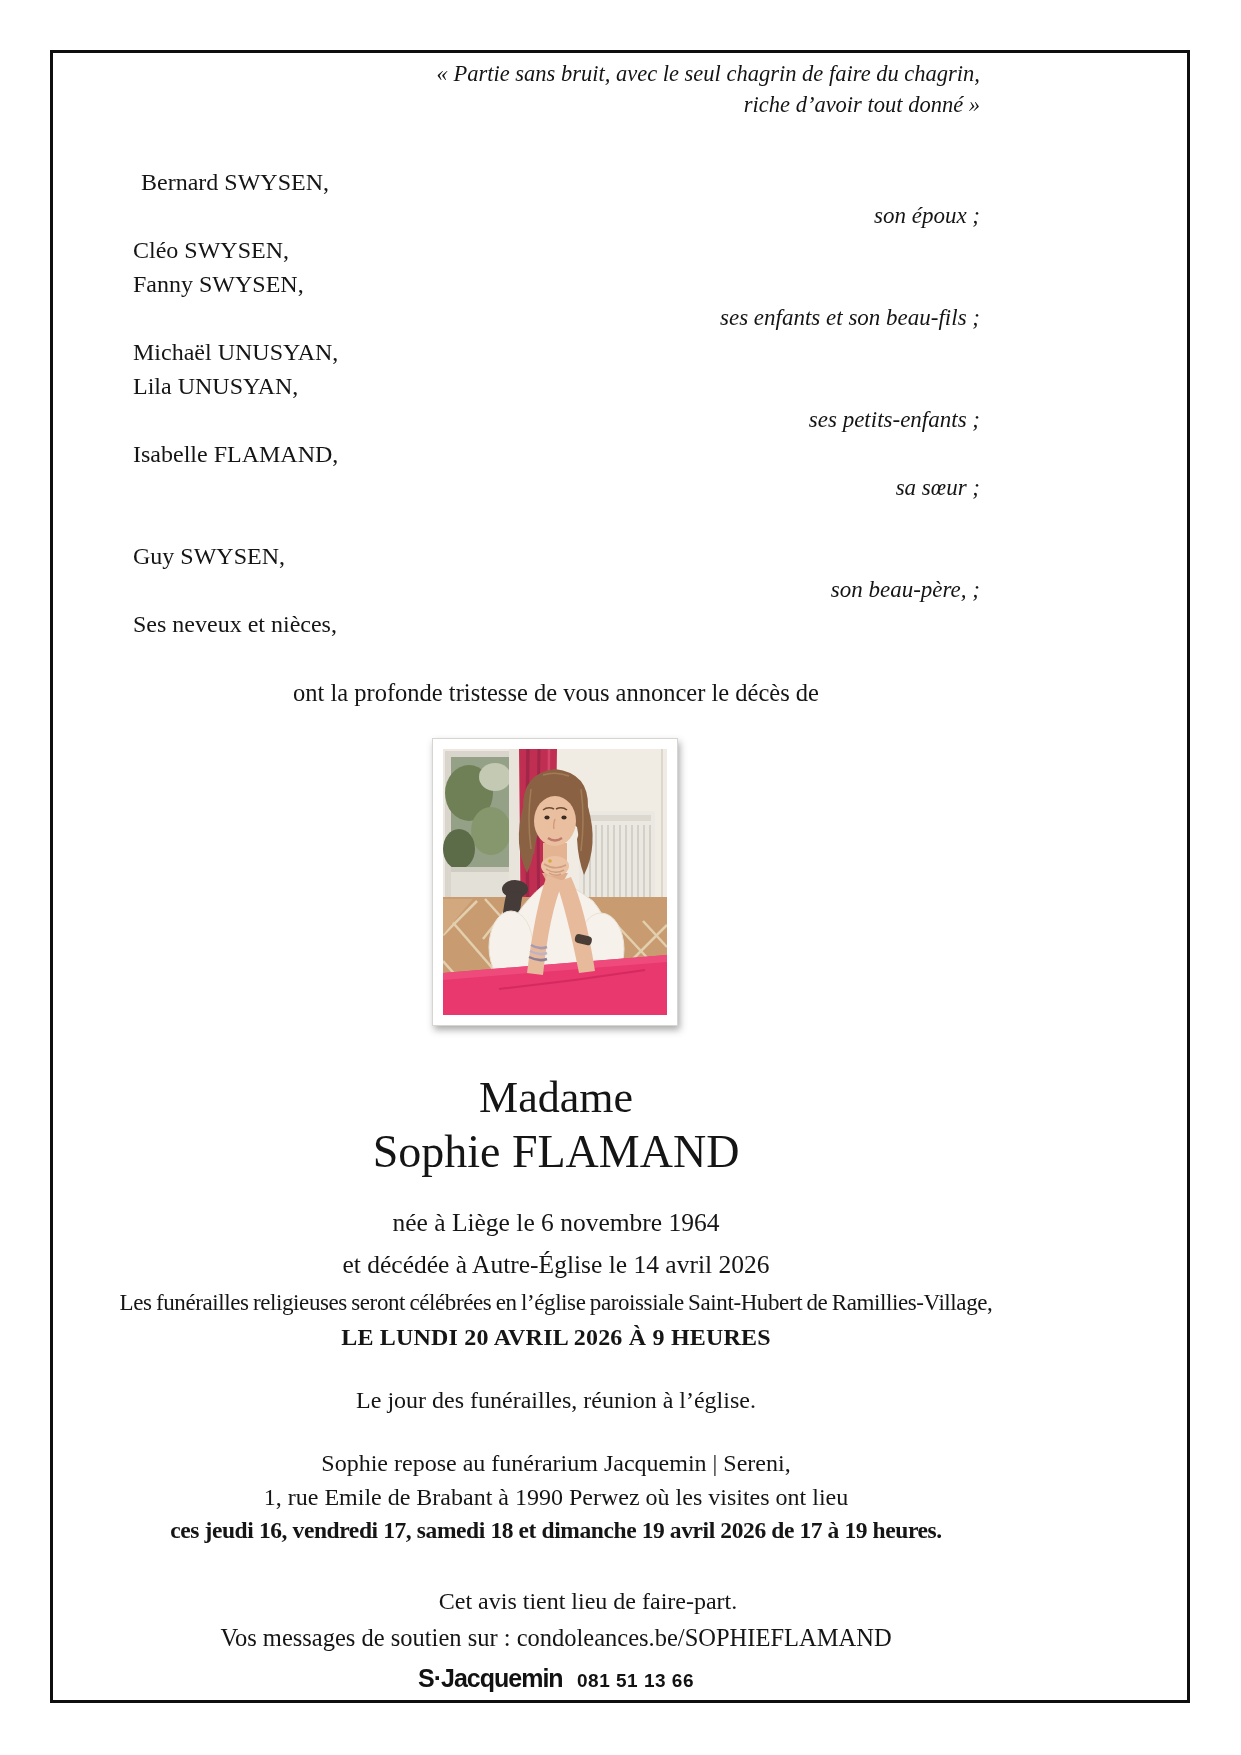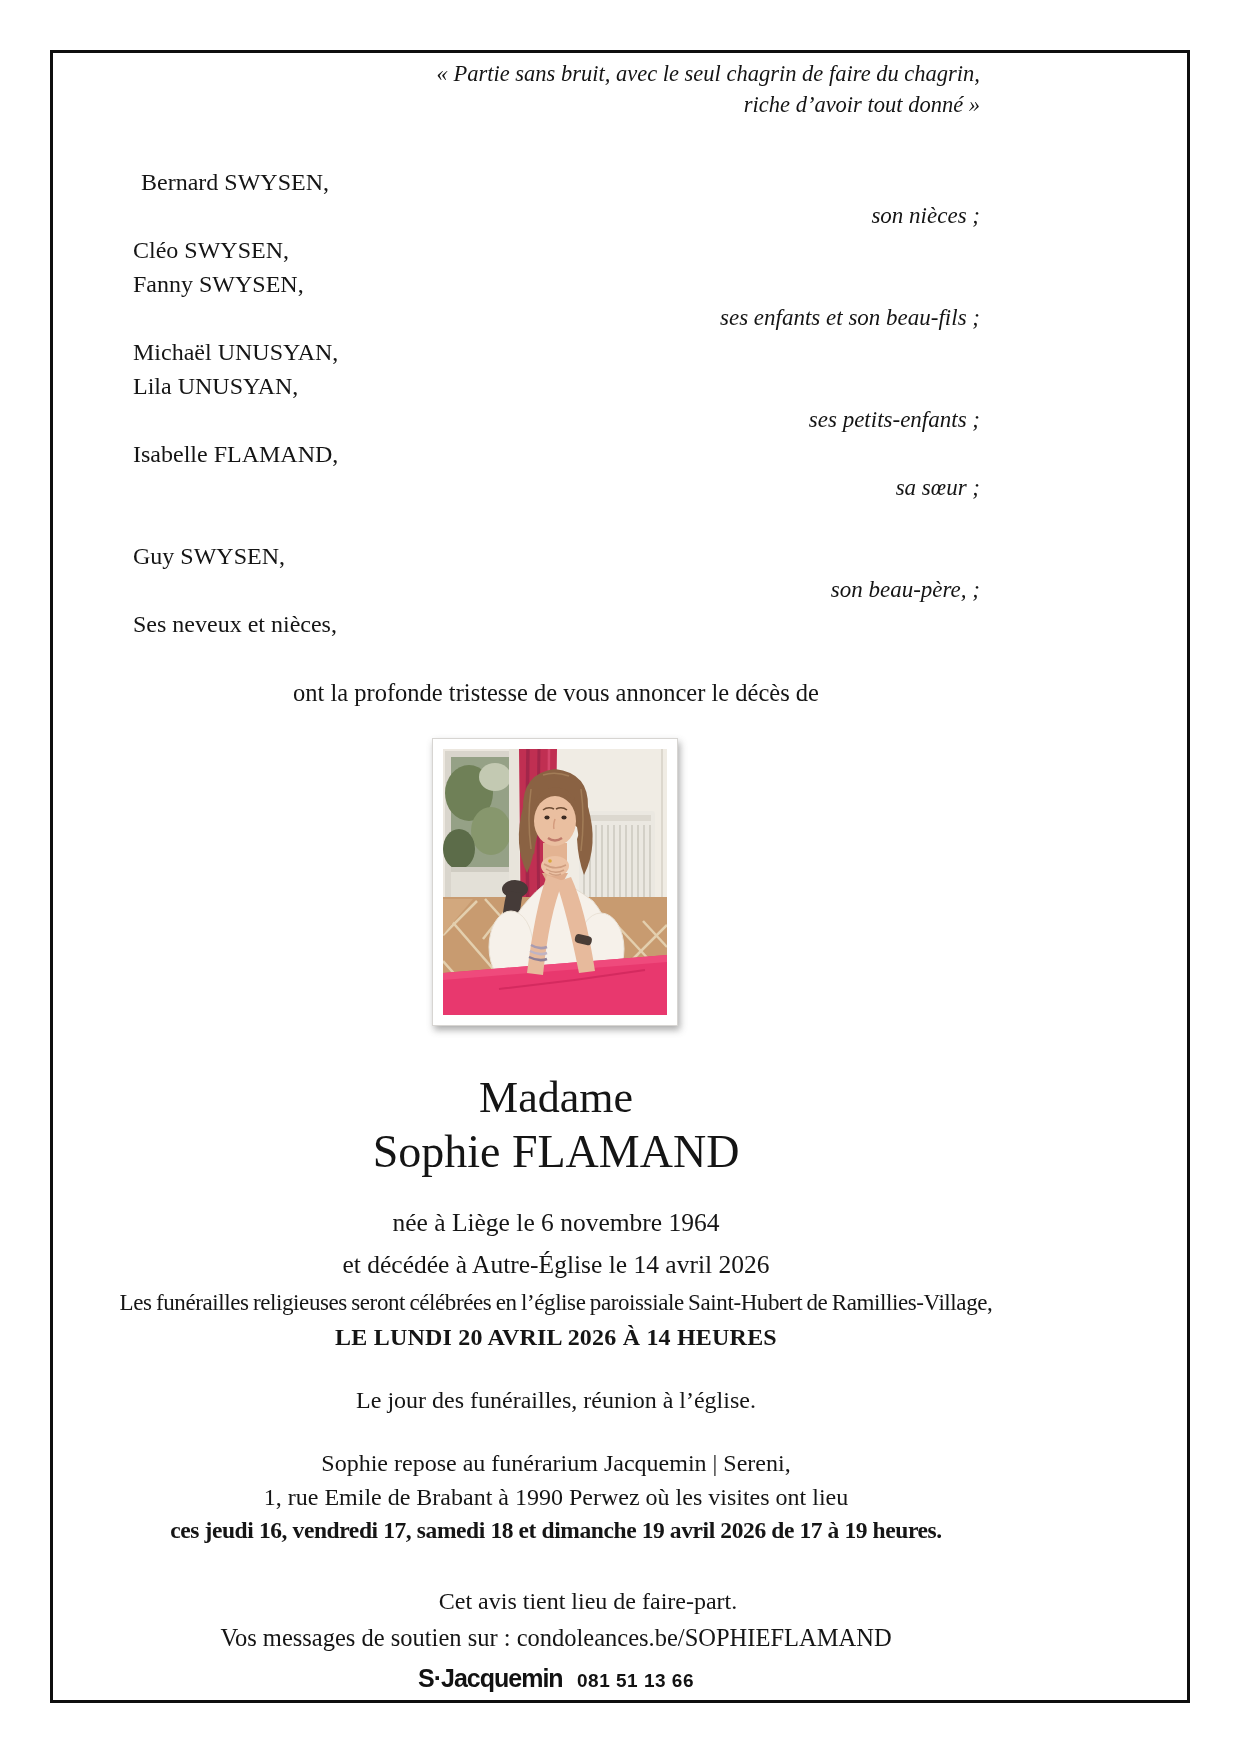--- a/index.html
+++ b/index.html
@@ -63,21 +63,21 @@
 
   <div class="frame"></div>
 
   <div class="quote">
     <div>« Partie sans bruit, avec le seul chagrin de faire du chagrin,</div>
     <div>riche d’avoir tout donné »</div>
   </div>
 
   <div class="family">
     <div class="row name indent">Bernard SWYSEN,</div>
-    <div class="row relation">son nièces ;</div>
+    <div class="row relation">son époux ;</div>
     <div class="row name">Cléo SWYSEN,</div>
     <div class="row name">Fanny SWYSEN,</div>
     <div class="row relation">ses enfants et son beau-fils ;</div>
     <div class="row name">Michaël UNUSYAN,</div>
     <div class="row name">Lila UNUSYAN,</div>
     <div class="row relation">ses petits-enfants ;</div>
     <div class="row name">Isabelle FLAMAND,</div>
     <div class="row relation">sa sœur ;</div>
     <div class="row gap"></div>
     <div class="row name">Guy SWYSEN,</div>
@@ -192,21 +192,21 @@
       <path d="M92,52 Q98,40 112,38 Q128,40 133,52 Q122,44 110,46 Q98,48 92,52 Z" fill="#8a6243"></path>
     </svg>
   </div>
 
   <div class="cl t-madame">Madame</div>
   <div class="cl t-name">Sophie FLAMAND</div>
   <div class="cl t-birth">née à Liège le 6 novembre 1964</div>
   <div class="cl t-death">et décédée à Autre-Église le 14 avril 2026</div>
 
   <div class="cl l-funeral1">Les funérailles religieuses seront célébrées en l’église paroissiale Saint-Hubert de Ramillies-Village,</div>
-  <div class="cl l-funeral2">LE LUNDI 20 AVRIL 2026 À 14 HEURES</div>
+  <div class="cl l-funeral2">LE LUNDI 20 AVRIL 2026 À 9 HEURES</div>
   <div class="cl l-funeral3">Le jour des funérailles, réunion à l’église.</div>
 
   <div class="cl l-repose1">Sophie repose au funérarium Jacquemin | Sereni,</div>
   <div class="cl l-repose2">1, rue Emile de Brabant à 1990 Perwez où les visites ont lieu</div>
   <div class="cl l-visits">ces jeudi 16, vendredi 17, samedi 18 et dimanche 19 avril 2026 de 17 à 19 heures.</div>
 
   <div class="cl l-notice">Cet avis tient lieu de faire-part.</div>
   <div class="cl l-condolences">Vos messages de soutien sur : condoleances.be/SOPHIEFLAMAND</div>
 
   <div class="cl logo">

